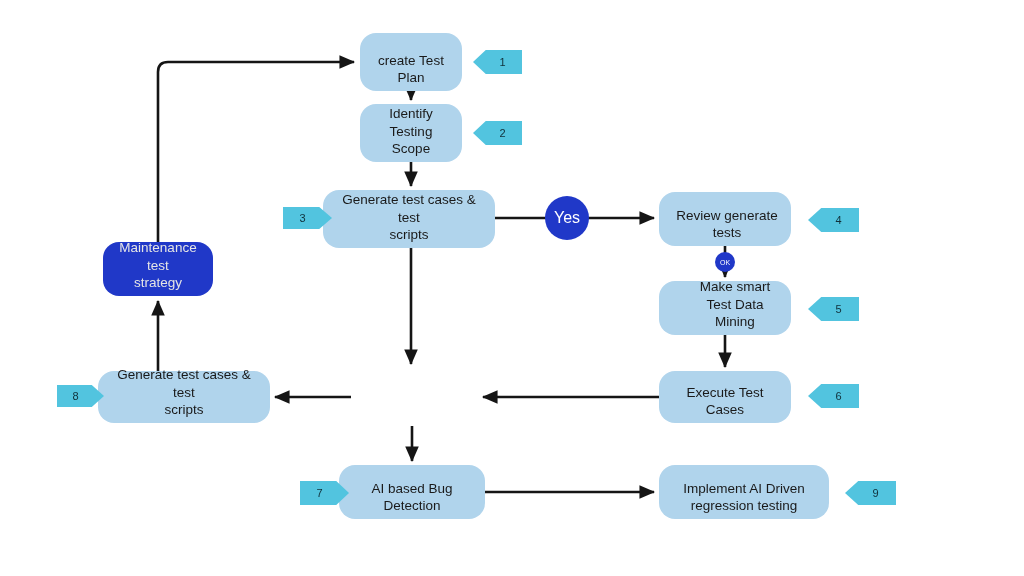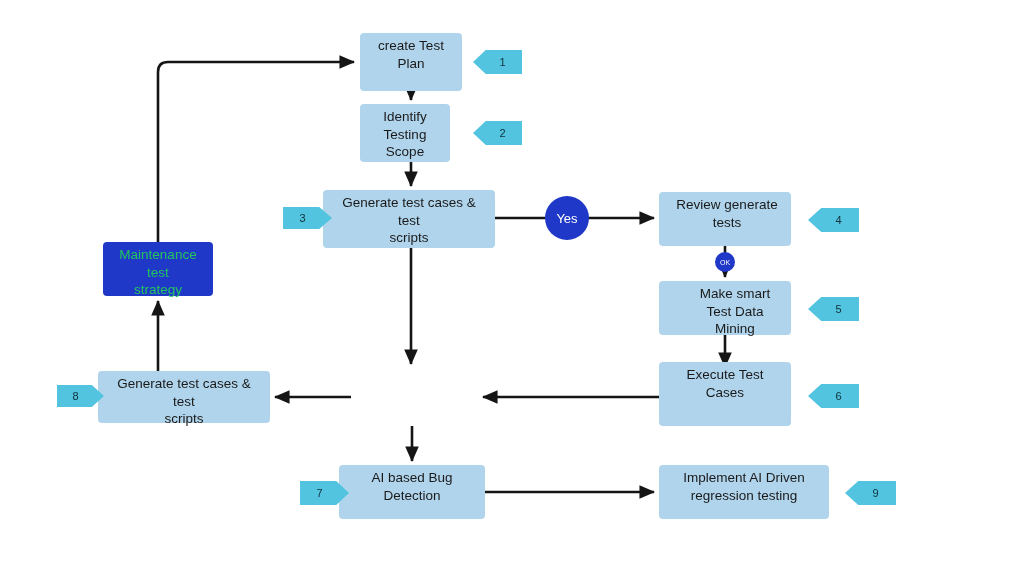--- a/index.html
+++ b/index.html
@@ -23,37 +23,37 @@
     position: absolute;
     left: 0;
     top: 0;
     width: 1024px;
     height: 576px;
     pointer-events: none;
   }
   .node {
     position: absolute;
     box-sizing: border-box;
-    border-radius: 4px;
+    border-radius: 16px;
     display: flex;
-    align-items: flex-start;
+    align-items: flex-end;
     justify-content: center;
     text-align: center;
     line-height: 1.3;
     padding: 4px 8px;
     z-index: 3;
   }
   .node.light {
     background: #b0d4ec;
     color: #1a1a1a;
     font-size: 13.5px;
   }
   .node.dark {
     background: #2038c8;
-    color: #22c55e;
+    color: #e5e5e5;
     font-size: 13.5px;
   }
   .node-label {
     display: block;
     white-space: pre-line;
   }
   .marker {
     position: absolute;
     background: #52c4df;
     color: #10303a;
@@ -79,21 +79,21 @@
     color: #ffffff;
     border-radius: 50%;
     display: flex;
     align-items: center;
     justify-content: center;
     z-index: 5;
   }
   .pill.yes {
     width: 44px;
     height: 44px;
-    font-size: 13px;
+    font-size: 16px;
   }
   .pill.ok {
     width: 20px;
     height: 20px;
     font-size: 7px;
   }
 </style>
 </head>
 <body>
 
@@ -131,41 +131,41 @@
     <line x1="412" y1="426" x2="412" y2="461" stroke="#151515" stroke-width="2.6" marker-end="url(#arrowhead)"></line>
 
     <line x1="485" y1="492" x2="654" y2="492" stroke="#151515" stroke-width="2.6" marker-end="url(#arrowhead)"></line>
   </svg>
 
   <div class="node light" style="left:360px; top:33px; width:102px; height:58px;">
     <span class="node-label">create Test
 Plan</span>
   </div>
 
-  <div class="node light" style="left:360px; top:104px; width:90px; height:58px;">
+  <div class="node light" style="left:360px; top:104px; width:102px; height:58px;">
     <span class="node-label">Identify Testing
 Scope</span>
   </div>
 
   <div class="node light" style="left:323px; top:190px; width:172px; height:58px;">
     <span class="node-label">Generate test cases &amp; test
 scripts</span>
   </div>
 
   <div class="node light" style="left:659px; top:192px; width:132px; height:54px;padding-left:12px;">
     <span class="node-label">Review generate
 tests</span>
   </div>
 
   <div class="node light" style="left:659px; top:281px; width:132px; height:54px;padding-left:28px;">
     <span class="node-label">Make smart Test Data
 Mining</span>
   </div>
 
-  <div class="node light" style="left:659px; top:362px; width:132px; height:64px;">
+  <div class="node light" style="left:659px; top:371px; width:132px; height:52px;">
     <span class="node-label">Execute Test Cases</span>
   </div>
 
   <div class="node light" style="left:659px; top:465px; width:170px; height:54px;">
     <span class="node-label">Implement AI Driven
 regression testing</span>
   </div>
 
   <div class="node light" style="left:339px; top:465px; width:146px; height:54px;">
     <span class="node-label">AI based Bug

